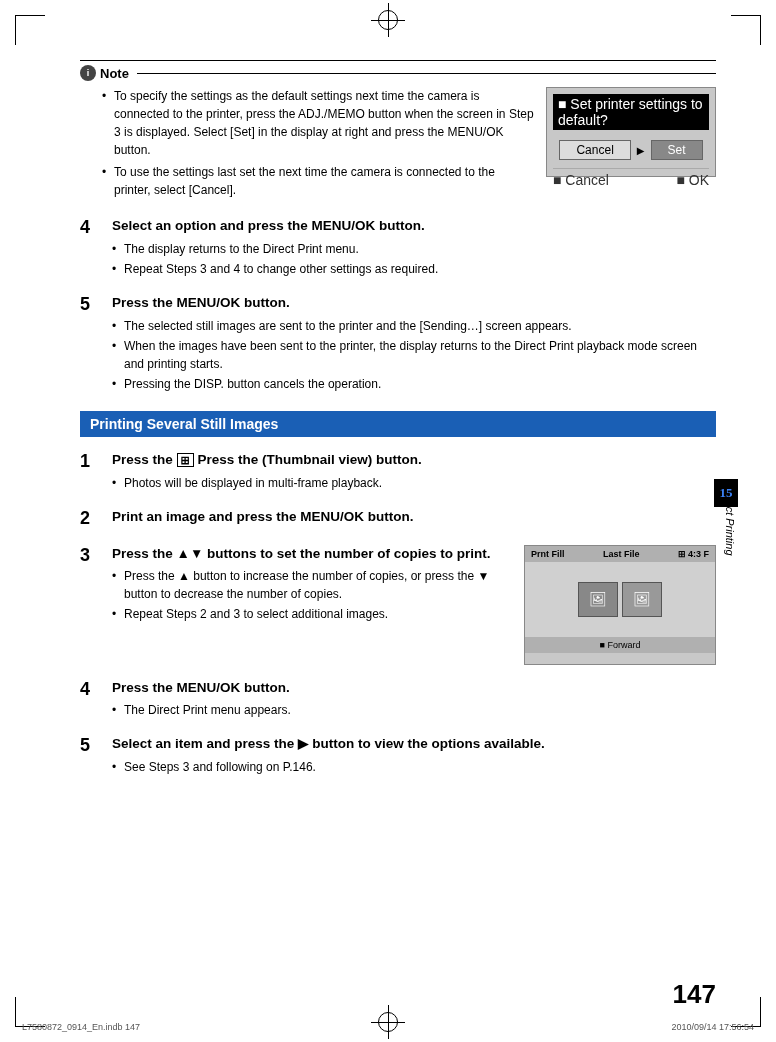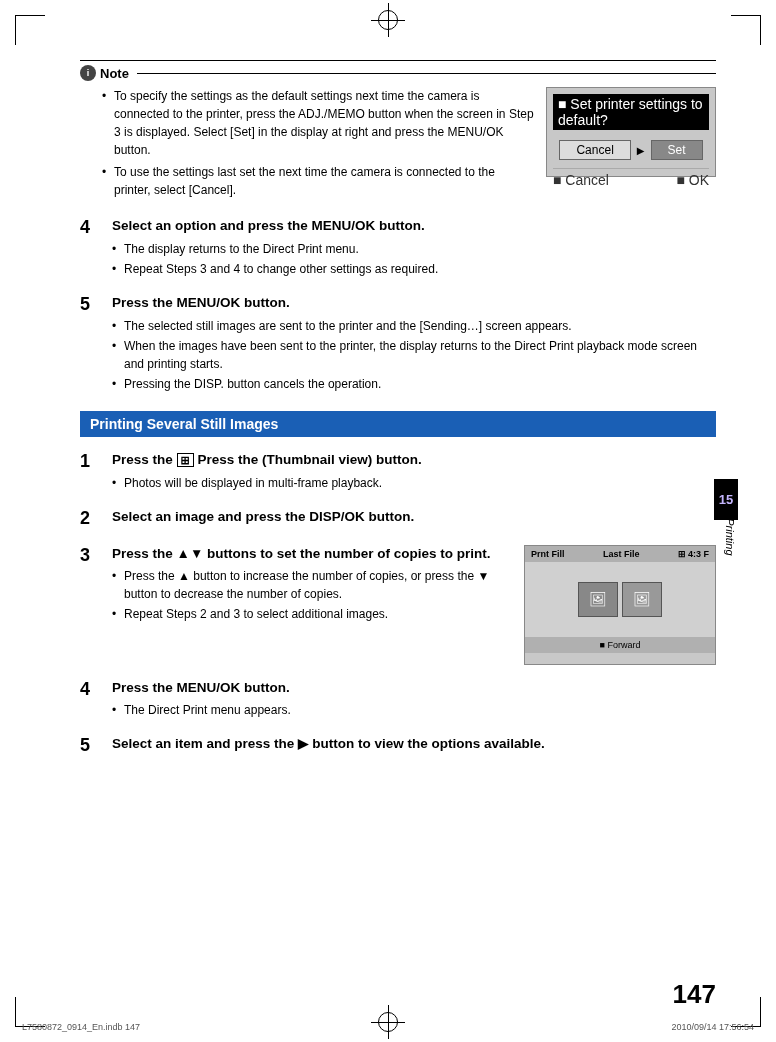--- a/index.html
+++ b/index.html
@@ -370,21 +370,21 @@
           <ul>
             <li>Photos will be displayed in multi-frame playback.</li>
           </ul>
         </div>
       </div>
     </div>
 
     <div class="step">
       <div class="step-num">2</div>
       <div class="step-content">
-        <div class="step-title">Select an image and press the DISP/OK button.</div>
+        <div class="step-title">Print an image and press the MENU/OK button.</div>
       </div>
     </div>
 
     <div class="step">
       <div class="step-num">3</div>
       <div class="step-content">
         <div class="step3-layout">
           <div class="step3-text">
             <div class="step-title">Press the ▲▼ buttons to set the number of copies to print.</div>
             <div class="step-body">
@@ -427,27 +427,32 @@
             <li>The Direct Print menu appears.</li>
           </ul>
         </div>
       </div>
     </div>
 
     <div class="step">
       <div class="step-num">5</div>
       <div class="step-content">
         <div class="step-title">Select an item and press the ▶ button to view the options available.</div>
+        <div class="step-body">
+          <ul>
+            <li>See Steps 3 and following on P.146.</li>
+          </ul>
+        </div>
       </div>
     </div>
 
   </div>
 
   <div style="position:absolute;right:12px;top:50%;transform:translateY(-50%) rotate(90deg);font-size:11px;font-style:italic;white-space:nowrap;transform-origin:center center;">Direct Printing</div>
 
-  <div style="position:absolute;right:38px;top:46%;background:#000;color:#c4b5fd;width:24px;height:41px;display:flex;align-items:center;justify-content:center;font-size:13px;font-weight:bold;">15</div>
+  <div style="position:absolute;right:38px;top:46%;background:#000;color:#3b82f6;width:24px;height:28px;display:flex;align-items:center;justify-content:center;font-size:13px;font-weight:bold;font-family:Liberation Serif, serif;">15</div>
 
   <div style="position:absolute;bottom:32px;right:60px;font-size:26px;font-weight:bold;">147</div>
 
   <div style="position:absolute;bottom:10px;left:22px;font-size:9px;color:#555;">L7580872_0914_En.indb   147</div>
   <div style="position:absolute;bottom:10px;right:22px;font-size:9px;color:#555;">2010/09/14   17:56:54</div>
 
 </div>
 
 </body></html>

